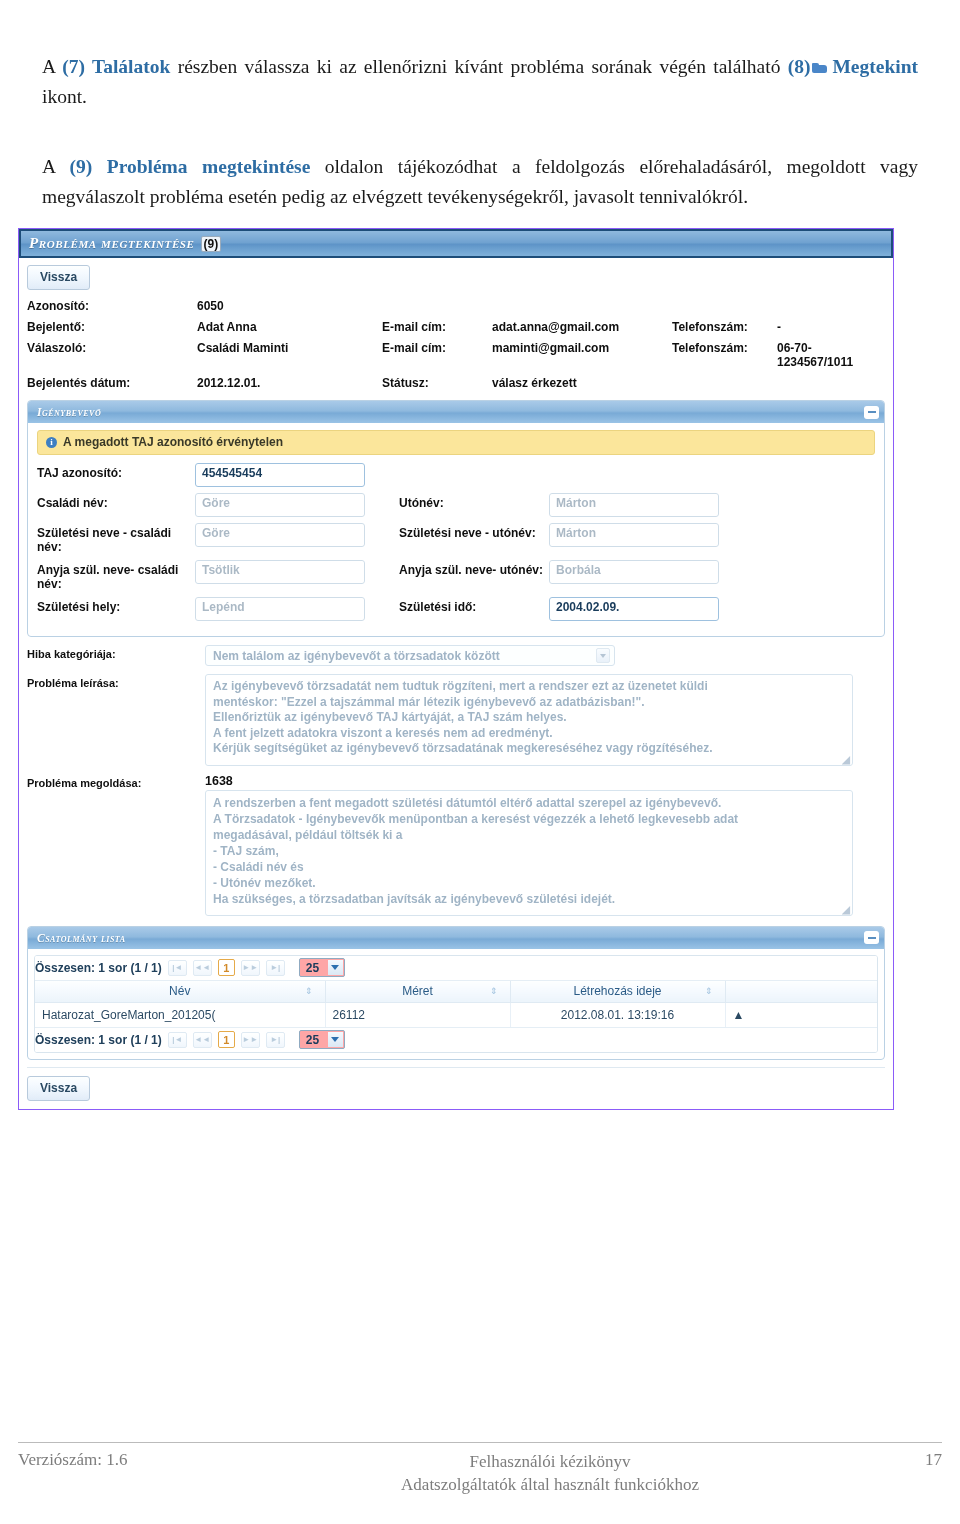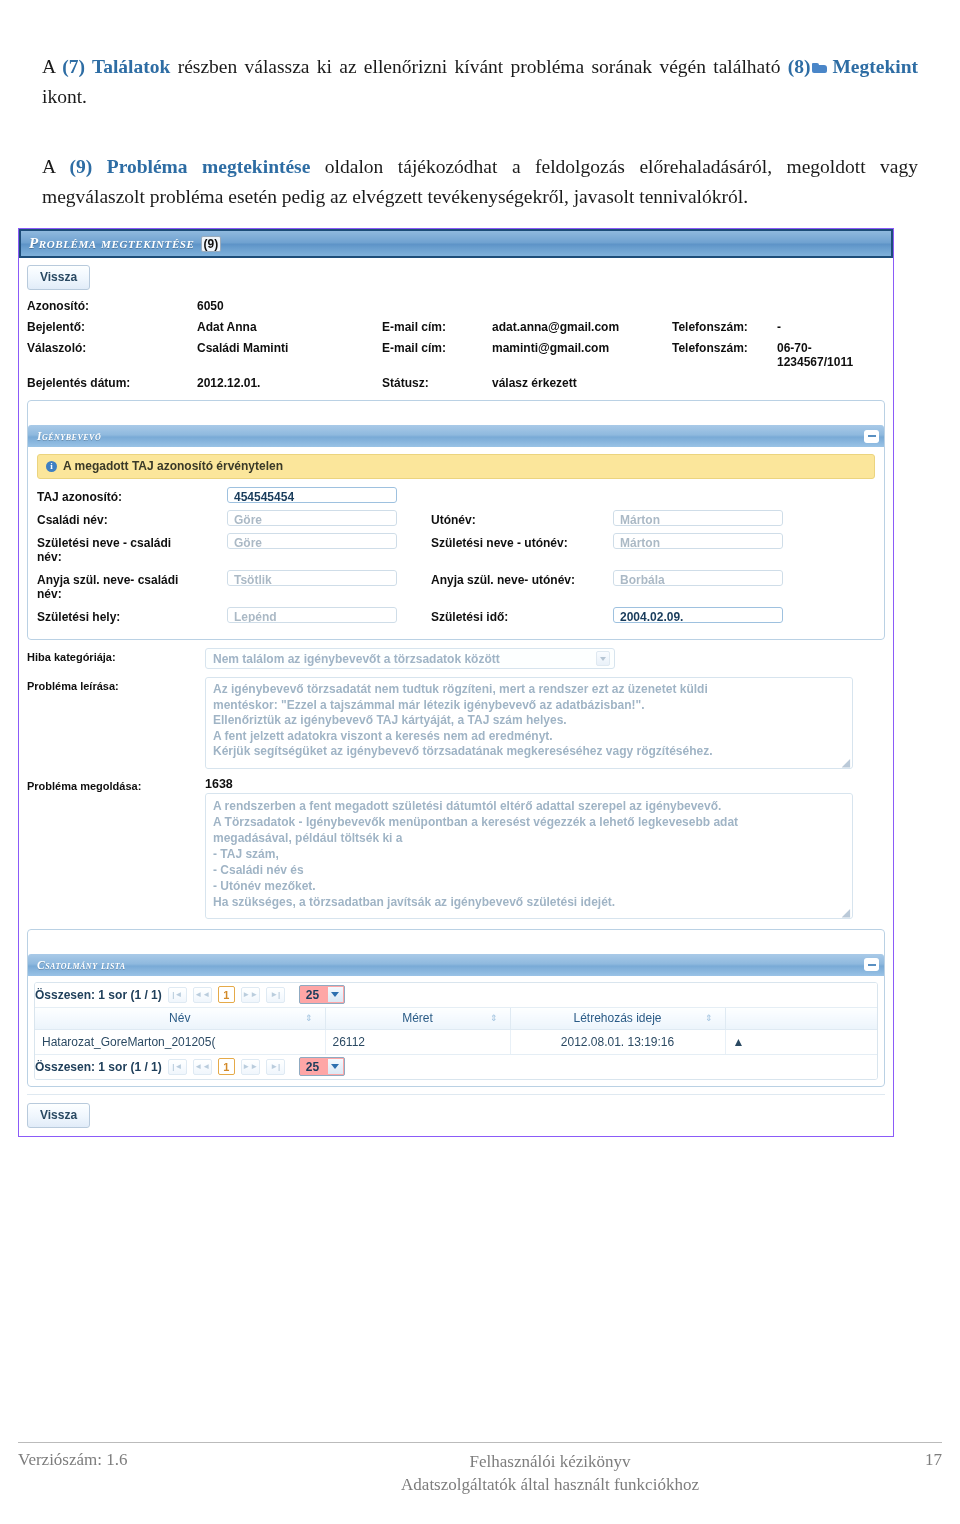--- a/index.html
+++ b/index.html
@@ -140,21 +140,20 @@
     margin-top: 6px;
   }
   .panel-head {
     height: 22px;
     background: linear-gradient(to bottom, #a8c9e6 0%, #8fb8dc 45%, #79a9d4 55%, #9ac2e4 100%);
     border-radius: 3px 3px 0 0;
     display: flex;
     align-items: center;
     justify-content: space-between;
     padding: 0 5px 0 9px;
-    margin-top: 24px;
   }
   .panel-head .pt {
     font-family: "Liberation Serif", serif;
     font-style: italic;
     font-variant: small-caps;
     font-weight: bold;
     font-size: 11.5px;
     letter-spacing: .5px;
     color: #ffffff;
     text-shadow: 0 1px 0 rgba(0,0,0,.2);
@@ -201,32 +200,31 @@
     font-size: 12px; font-weight: bold; color: #111;
     line-height: 14px;
     padding-top: 3px;
     flex: 0 0 auto;
   }
   .flabel.narrow { width: 150px; }
   .input {
     border: 1px solid #cddbe6;
     border-radius: 3px;
     background: #ffffff;
-    height: 16px;
+    height: 24px;
     line-height: 18px;
     padding: 0 6px;
     font-family: "Liberation Sans", sans-serif;
     font-size: 12px;
     color: #aab8c4;
     font-weight: bold;
     width: 170px;
     display: inline-block;
     overflow: hidden;
     white-space: nowrap;
-    margin-left: 32px;
   }
   .input.filled { color: #1b3d5c; border-color: #9dc0dd; }
   .spacer-mid { width: 34px; flex: 0 0 auto; }
 
   
   .lowrow { display: flex; align-items: flex-start; margin-top: 8px; }
   .lowlabel {
     width: 178px; flex: 0 0 auto;
     font-size: 11px; font-weight: bold; color: #111;
     padding-top: 3px;

